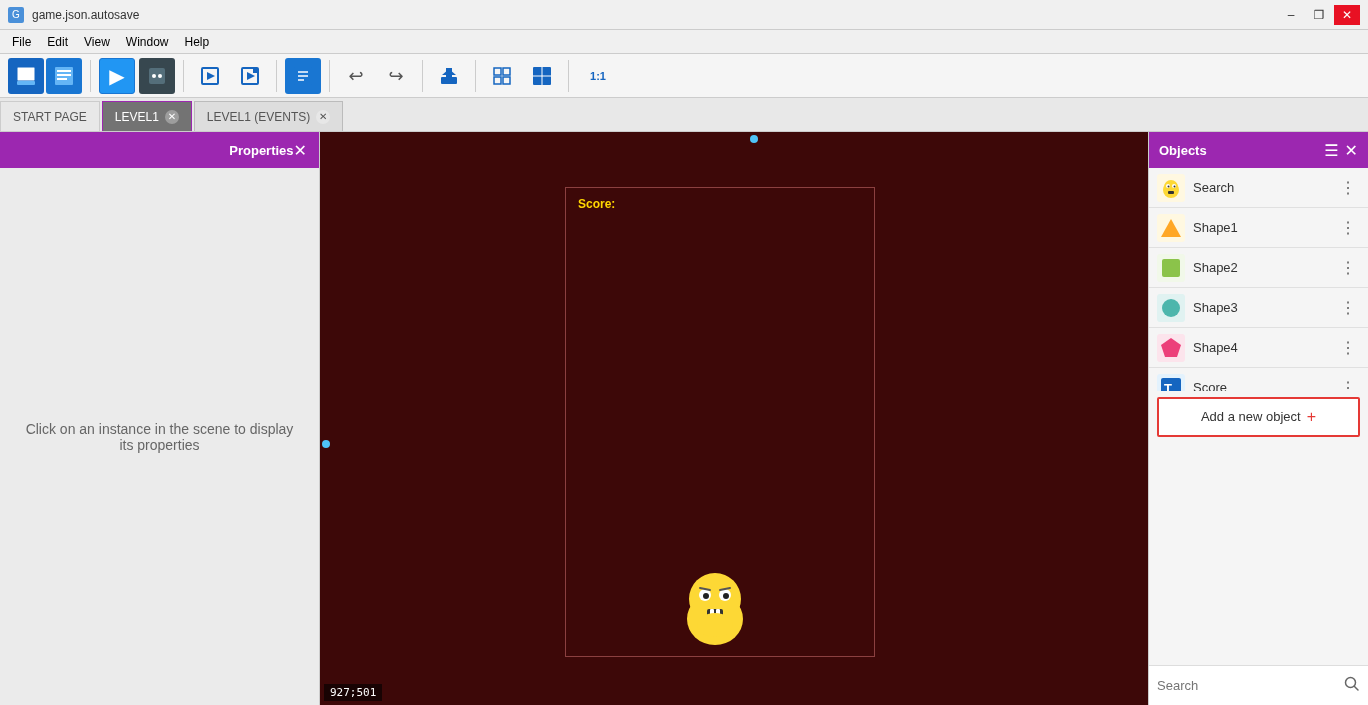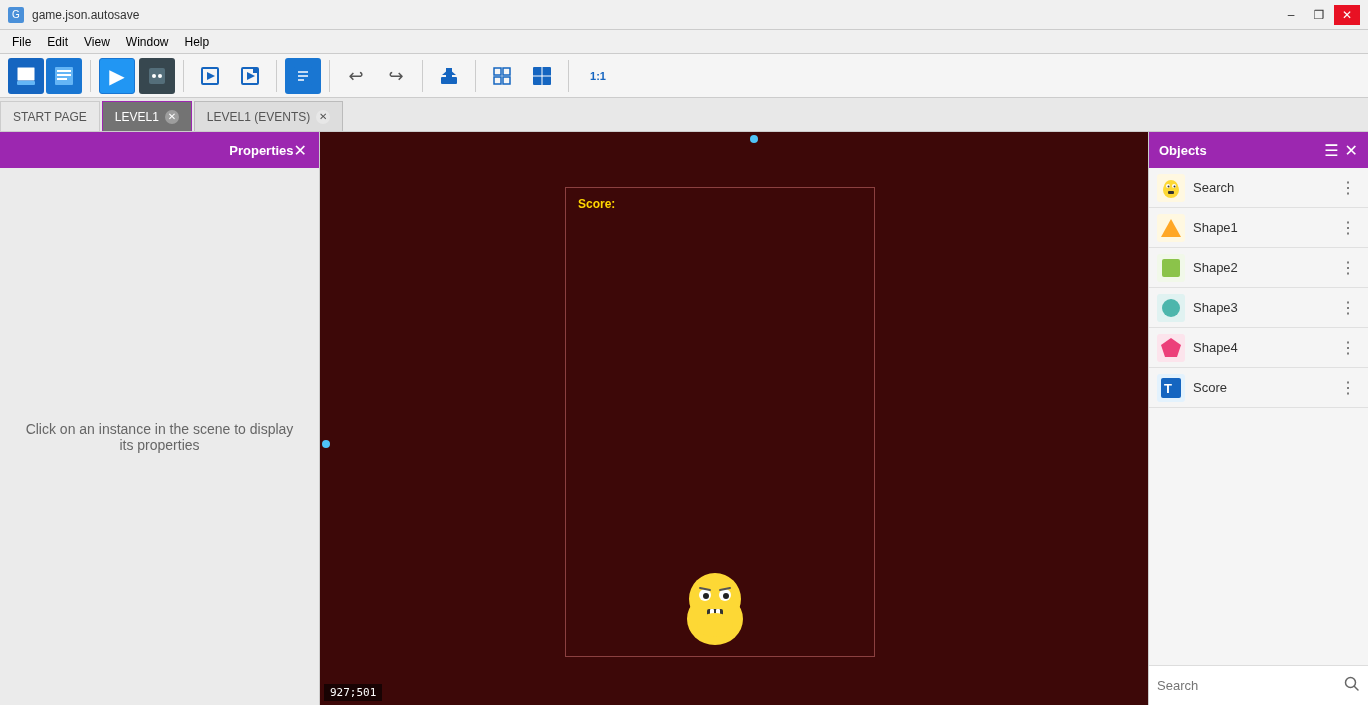--- a/index.html
+++ b/index.html
@@ -539,20 +539,24 @@
             <rect x="2" y="2" width="20" height="20" rx="2" fill="#1565C0"></rect>
             <text x="5" y="17" font-family="Arial" font-size="13" font-weight="bold" fill="white">T</text>
           </svg>
         </div>
         <span class="object-name">Score</span>
         <button class="object-menu-btn">⋮</button>
       </div>
 
     </div>
 
+    <button class="add-object-btn">
+      <span>Add a new object</span>
+      <span style="font-size:16px;color:#e53935;">+</span>
+    </button>
 
     <div style="flex:1;"></div>
 
     <div class="search-bar">
       <input type="text" class="search-input" placeholder="Search" style="">
       <button class="search-icon-btn">
         <svg width="16" height="16" viewBox="0 0 16 16">
           <circle cx="6.5" cy="6.5" r="5" fill="none" stroke="#666" stroke-width="1.5"></circle>
           <line x1="10.5" y1="10.5" x2="14" y2="14" stroke="#666" stroke-width="1.5" stroke-linecap="round"></line>
         </svg>

